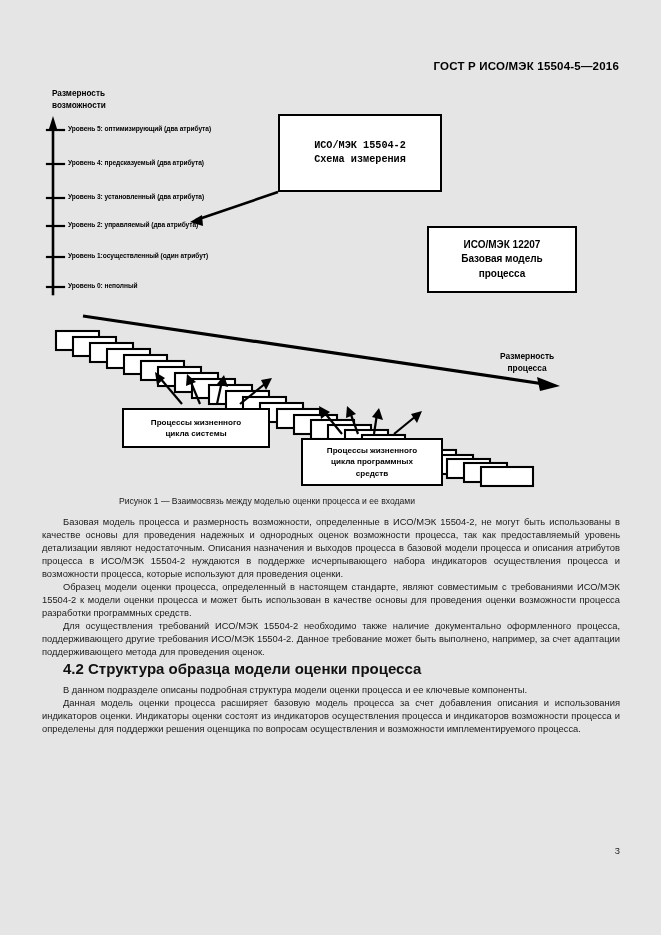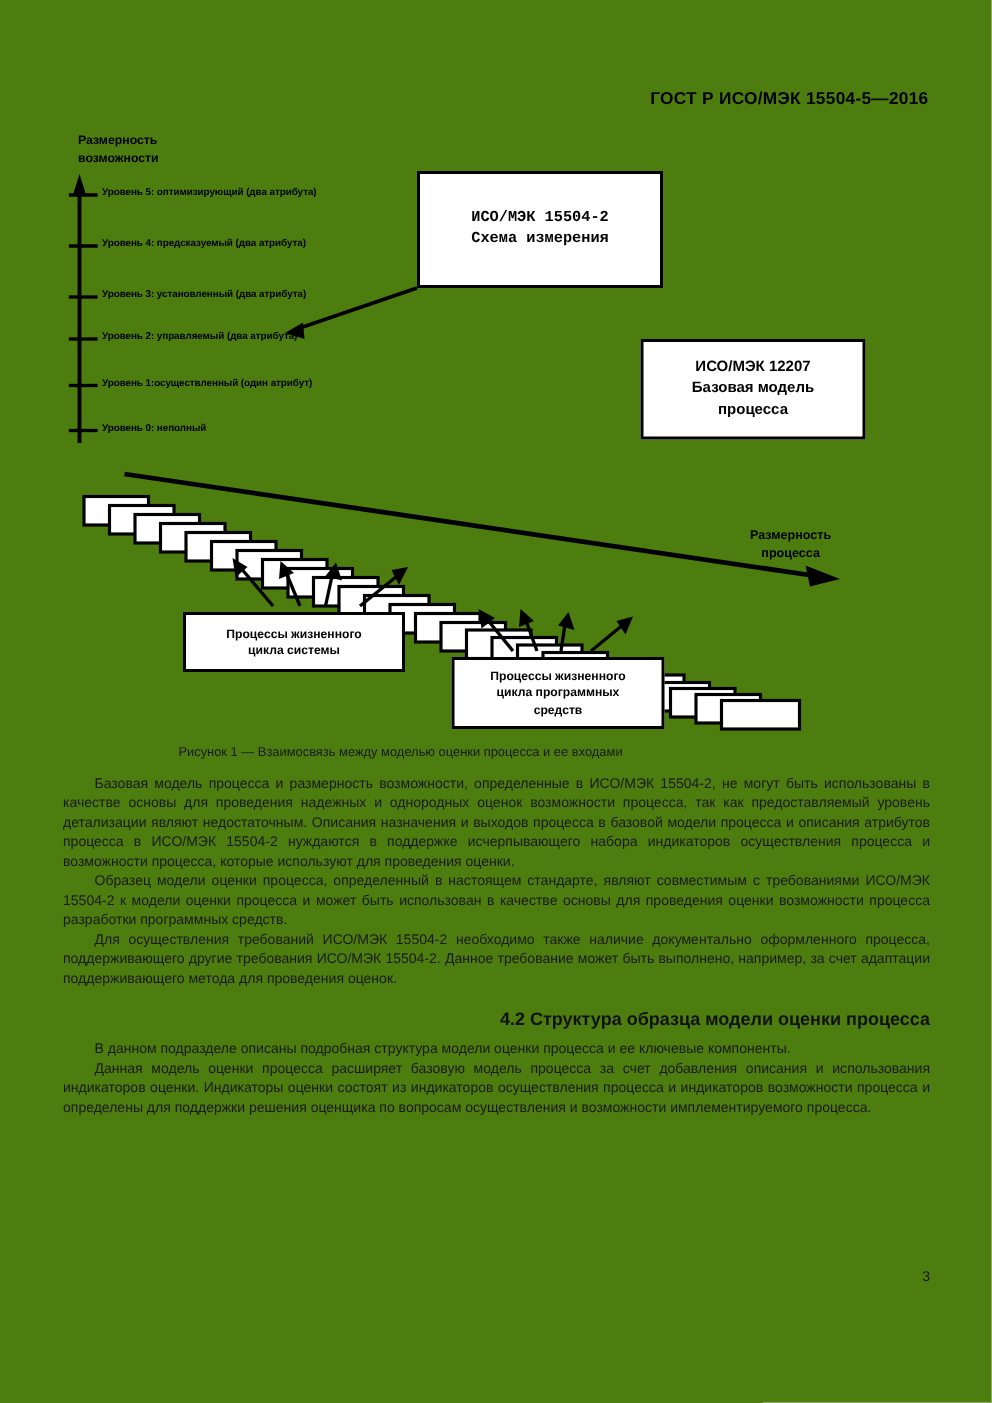--- a/index.html
+++ b/index.html
@@ -11,21 +11,21 @@
     width: 661px;
     height: 935px;
     position: relative;
     font-family: "Liberation Sans", sans-serif;
     color: #1a1a1a;
     overflow: hidden;
   }
   .page {
     position: absolute;
     inset: 0;
-    background: #4d7c0f;
+    background: #e5e5e5;
   }
 
   
   .doc-header {
     position: absolute;
     top: 60px;
     right: 42px;
     font-size: 11.5px;
     font-weight: bold;
     letter-spacing: 0.2px;
@@ -128,26 +128,25 @@
     margin: 0;
     font-size: 9.35px;
     line-height: 13.05px;
     text-align: justify;
     text-justify: inter-word;
     text-indent: 21px;
     color: #1a1a1a;
     hyphens: manual;
   }
   h2.subhead {
-    margin: 12px 0 0 0;
-    font-size: 12px;
+    margin: 0 0 0 0;
+    font-size: 15px;
     font-weight: bold;
     text-indent: 21px;
     color: #111;
-    text-align: right;
   }
   h2.subhead + p.para { margin-top: 7px; }
 
   .page-num {
     position: absolute;
     right: 41px;
     top: 845px;
     font-size: 9.4px;
     color: #1a1a1a;
   }

